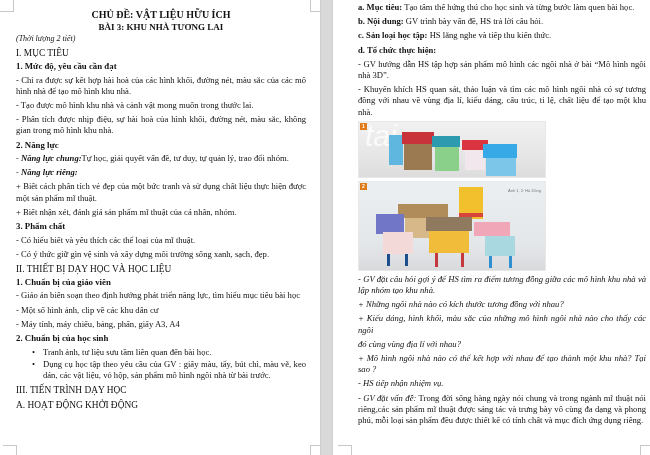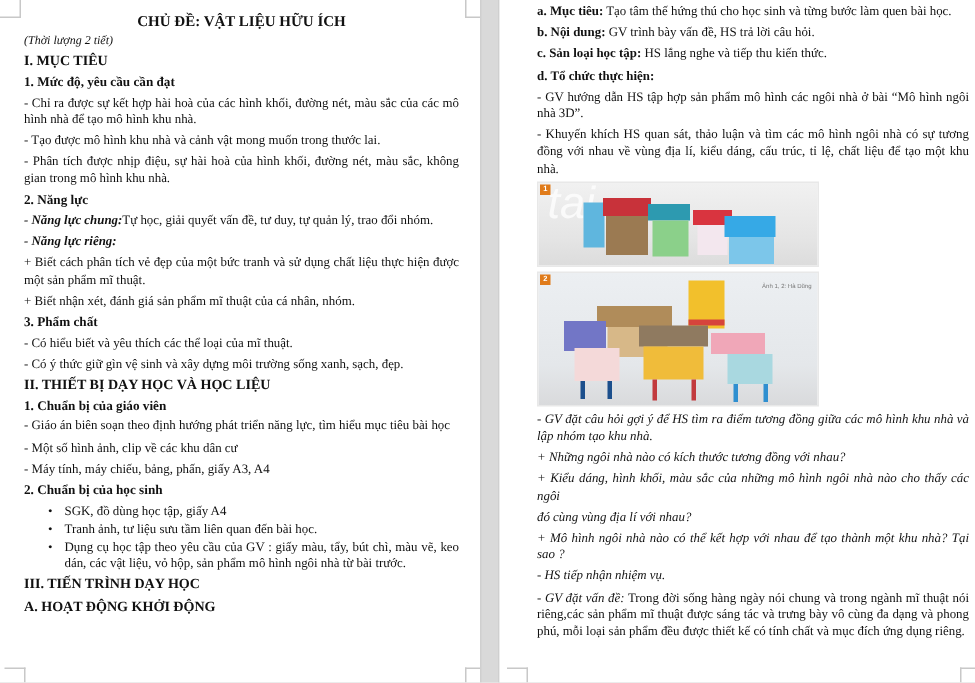--- a/index.html
+++ b/index.html
@@ -27,21 +27,21 @@
   .c-bl { border-right-width: 1px; border-top-width: 1px; }
   .c-br { border-left-width: 1px; border-top-width: 1px; }
 
   .content { position: absolute; font-size: 8.6px; line-height: 11.2px; }
   .page-left .content { left: 16px; top: 8px; width: 290px; }
   .page-right .content { left: 25px; top: 2px; width: 288px; }
 
   .title { text-align: center; font-weight: bold; font-size: 10px; line-height: 13px; }
   .subtitle { text-align: center; font-weight: bold; font-size: 9px; line-height: 12px; }
   .duration { text-align: left; font-style: italic; font-size: 8px; line-height: 11px; margin-bottom: 3px; }
-  .h1 { font-weight: bold; font-size: 9.4px; line-height: 12px; margin-top: 3px; margin-bottom: 2px; }
+  .h1 { font-weight: normal; font-size: 9.4px; line-height: 12px; margin-top: 3px; margin-bottom: 2px; }
   .h2 { font-weight: bold; font-size: 8.8px; line-height: 11.5px; margin-top: 2px; margin-bottom: 2px; }
   .p { margin-bottom: 3px; text-align: justify; }
   .it { font-style: italic; }
   .b { font-weight: bold; }
   .bi { font-weight: bold; font-style: italic; }
   ul.bullets { list-style: none; margin: 0 0 2px 16px; }
   ul.bullets li { position: relative; padding-left: 11px; margin-bottom: 1px; text-align: justify; }
   ul.bullets li::before { content: "•"; position: absolute; left: 0; top: 0; }
 
   .photo { position: relative; width: 188px; border: 1px solid #e8e8e8; margin-bottom: 3px; overflow: hidden; }
@@ -61,20 +61,21 @@
 <div class="viewer">
 
   <div class="page page-left">
     <div class="corner c-tl" style="left:0;top:-2px;"></div>
     <div class="corner c-tr" style="right:-4px;top:-2px;"></div>
     <div class="corner c-bl" style="left:3px;bottom:-4px;"></div>
     <div class="corner c-br" style="right:-4px;bottom:-4px;"></div>
 
     <div class="content">
       <div class="title">CHỦ ĐỀ: VẬT LIỆU HỮU ÍCH</div>
+      <div class="subtitle">BÀI 3: KHU NHÀ TƯƠNG LAI</div>
       <div class="duration">(Thời lượng 2 tiết)</div>
 
       <div class="h1">I. MỤC TIÊU</div>
       <div class="h2">1. Mức độ, yêu cầu cần đạt</div>
       <div class="p">- Chỉ ra được sự kết hợp hài hoà của các hình khối, đường nét, màu sắc của các mô hình nhà để tạo mô hình khu nhà.</div>
       <div class="p">-  Tạo được mô hình khu nhà và cảnh vật mong muốn trong thước lai.</div>
       <div class="p">- Phân tích được nhịp điệu, sự hài hoà của hình khối, đường nét, màu sắc, không gian trong mô hình khu nhà.</div>
 
       <div class="h2">2. Năng lực</div>
       <div class="p"><span class="bi">- Năng lực chung:</span><span>Tự học, giải quyết vấn đề, tư duy, tự quản lý, trao đổi nhóm.</span></div>
@@ -87,21 +88,20 @@
       <div class="p">- Có ý thức giữ gìn vệ sinh và xây dựng môi trường sống xanh, sạch, đẹp.</div>
 
       <div class="h1">II. THIẾT BỊ DẠY HỌC VÀ HỌC LIỆU</div>
       <div class="h2">1. Chuẩn bị của giáo viên</div>
       <div class="p">- Giáo án biên soạn theo định hướng phát triển năng lực, tìm hiểu mục tiêu bài học</div>
       <div class="p">- Một số hình ảnh, clip về các khu dân cư</div>
       <div class="p">- Máy tính, máy chiếu, bảng, phấn, giấy A3, A4</div>
 
       <div class="h2">2. Chuẩn bị của học sinh</div>
       <ul class="bullets">
-        <li>SGK, đồ dùng học tập, giấy A4</li>
         <li>Tranh ảnh, tư liệu sưu tầm liên quan đến bài học.</li>
         <li>Dụng cụ học tập theo yêu cầu của GV : giấy màu, tẩy, bút chì, màu vẽ, keo dán, các vật liệu, vỏ hộp, sản phẩm mô hình ngôi nhà từ bài trước.</li>
       </ul>
 
       <div class="h1">III. TIẾN TRÌNH DẠY HỌC</div>
       <div class="h1">A. HOẠT ĐỘNG KHỞI ĐỘNG</div>
     </div>
   </div>
 
   <div class="gutter"></div>

